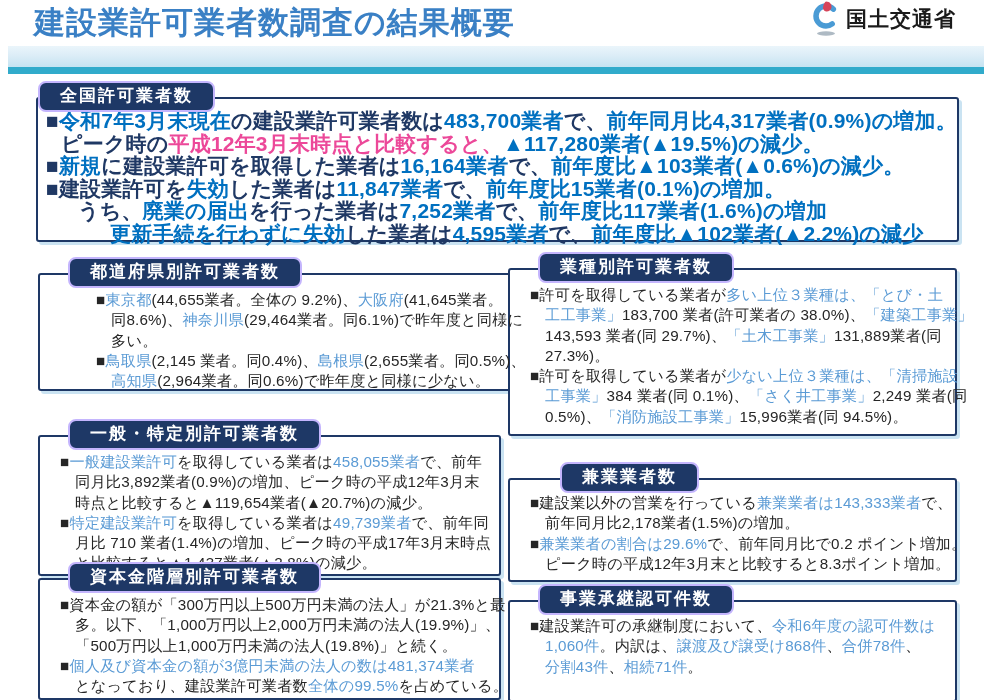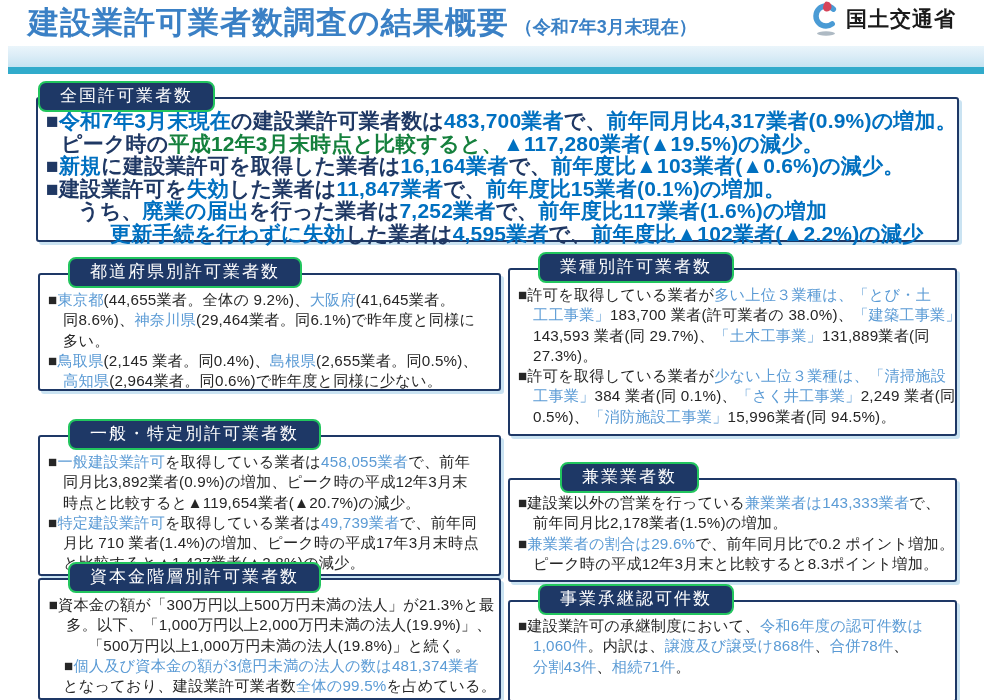--- a/index.html
+++ b/index.html
@@ -2,58 +2,58 @@
 <html lang="ja"><head>
 <meta charset="utf-8">
 <style>
   html,body{margin:0;padding:0;}
   body{
     width:990px;height:700px;position:relative;background:#ffffff;
     font-family:"Liberation Sans","DejaVu Sans",sans-serif;
     overflow:hidden;
   }
   
-  .hdr{position:absolute;left:28px;top:2px;display:flex;align-items:baseline;}
+  .hdr{position:absolute;left:28px;top:2px;display:flex;align-items:baseline;flex-direction:column;}
   .hdr-title{font-size:31px;font-weight:700;color:#3a80c5;letter-spacing:1px;white-space:nowrap;}
   .hdr-sub{font-size:18px;font-weight:700;color:#3a80c5;margin-left:6px;white-space:nowrap;}
   .gov{position:absolute;left:810px;top:0px;display:flex;align-items:center;text-align:right;}
   .gov-logo{width:32px;height:38px;display:block;}
   .gov-name{font-size:21px;font-weight:700;color:#1a1a1a;margin-left:4px;white-space:nowrap;letter-spacing:1px;}
   .band{
     position:absolute;left:8px;top:46px;width:976px;height:21px;
     background:linear-gradient(180deg,#eaf5fb 0%,#dcedf7 45%,#c5e3f1 100%);
     border-bottom:7px solid #31abcb;
   }
   
   .box{
     position:absolute;border:2px solid #1e3866;border-radius:3px;background:#ffffff;
     box-shadow:3px 3px 0 rgba(167,209,234,.6);
   }
   .tab{
     position:absolute;top:-18px;left:0px;background:#1e3866;color:#ffffff;
-    border:2px solid #22c55e;border-radius:8px;padding:1px 20px 3px 20px;
-    font-size:17px;font-weight:400;letter-spacing:2px;white-space:nowrap;z-index:3;
+    border:2px solid #c4b5fd;border-radius:8px;padding:1px 20px 3px 20px;
+    font-size:17px;font-weight:700;letter-spacing:2px;white-space:nowrap;z-index:3;
   }
   .tab.ind{left:28px;}
   .content{position:relative;z-index:1;}
   .tl{margin:0;white-space:nowrap;}
   
   .nat .content{padding:11px 6px 0 8px;}
   .nat .tl{font-size:21px;line-height:22.5px;letter-spacing:.2px;}
   
-  .sm .content{padding:15px 4px 0 8px;}
+  .sm .content{padding:15px 4px 0 8px;margin-left:12px;}
   .sm .tl{font-size:15.2px;line-height:20.3px;letter-spacing:.2px;}
   
   .ind0{padding-left:0;}
   .ind1{padding-left:15px;}
   .ind2{padding-left:32px;}
   .ind3{padding-left:64px;}
   
   .seg-n {color:#1f3864;font-weight:600;}
-  .seg-nb{color:#15803d;font-weight:700;}
+  .seg-nb{color:#ec4899;font-weight:700;}
   .seg-b {color:#0070c0;font-weight:700;}
   .seg-k {color:#262626;font-weight:400;}
   .seg-l {color:#5b9bd5;font-weight:400;}
 </style>
 </head>
 <body>
 
 <div class="hdr">
   <span class="hdr-title">建設業許可業者数調査の結果概要</span>
   <span class="hdr-sub">（令和7年3月末現在）</span>
@@ -75,21 +75,21 @@
   <div class="content">
       <p class="tl ind0"><span class="seg-n">■</span><span class="seg-b">令和7年3月末現在</span><span class="seg-n">の建設業許可業者数は</span><span class="seg-b">483,700業者</span><span class="seg-n">で、</span><span class="seg-b">前年同月比4,317業者(0.9%)の増加。</span></p>
       <p class="tl ind1"><span class="seg-n">ピーク時の</span><span class="seg-nb">平成12年3月末時点と比較すると、</span><span class="seg-b">▲117,280業者(▲19.5%)の減少。</span></p>
       <p class="tl ind0"><span class="seg-n">■</span><span class="seg-b">新規</span><span class="seg-n">に建設業許可を取得した業者は</span><span class="seg-b">16,164業者</span><span class="seg-n">で、</span><span class="seg-b">前年度比▲103業者(▲0.6%)の減少。</span></p>
       <p class="tl ind0"><span class="seg-n">■建設業許可を</span><span class="seg-b">失効</span><span class="seg-n">した業者は</span><span class="seg-b">11,847業者</span><span class="seg-n">で、</span><span class="seg-b">前年度比15業者(0.1%)の増加。</span></p>
       <p class="tl ind2"><span class="seg-n">うち、</span><span class="seg-b">廃業の届出</span><span class="seg-n">を行った業者は</span><span class="seg-b">7,252業者</span><span class="seg-n">で、</span><span class="seg-b">前年度比117業者(1.6%)の増加</span></p>
       <p class="tl ind3"><span class="seg-b">更新手続を行わずに失効</span><span class="seg-n">した業者は</span><span class="seg-b">4,595業者</span><span class="seg-n">で、</span><span class="seg-b">前年度比▲102業者(▲2.2%)の減少</span></p>
     </div>
 </div>
 
-<div class="box sm" style="left:38px;top:273px;width:459px;height:114px;">
+<div class="box sm" style="left:38px;top:273px;width:459px;height:114px;padding-left:36px;">
   <div class="tab ind">都道府県別許可業者数</div>
   <div class="content">
       <p class="tl ind0"><span class="seg-k">■</span><span class="seg-l">東京都</span><span class="seg-k">(44,655業者。全体の 9.2%)、</span><span class="seg-l">大阪府</span><span class="seg-k">(41,645業者。</span></p>
       <p class="tl ind1"><span class="seg-k">同8.6%)、</span><span class="seg-l">神奈川県</span><span class="seg-k">(29,464業者。同6.1%)で昨年度と同様に</span></p>
       <p class="tl ind1"><span class="seg-k">多い。</span></p>
       <p class="tl ind0"><span class="seg-k">■</span><span class="seg-l">鳥取県</span><span class="seg-k">(2,145 業者。同0.4%)、</span><span class="seg-l">島根県</span><span class="seg-k">(2,655業者。同0.5%)、</span></p>
       <p class="tl ind1"><span class="seg-l">高知県</span><span class="seg-k">(2,964業者。同0.6%)で昨年度と同様に少ない。</span></p>
     </div>
 </div>
 
@@ -98,21 +98,21 @@
   <div class="content">
       <p class="tl ind0"><span class="seg-k">■</span><span class="seg-l">一般建設業許可</span><span class="seg-k">を取得している業者は</span><span class="seg-l">458,055業者</span><span class="seg-k">で、前年</span></p>
       <p class="tl ind1"><span class="seg-k">同月比3,892業者(0.9%)の増加、ピーク時の平成12年3月末</span></p>
       <p class="tl ind1"><span class="seg-k">時点と比較すると▲119,654業者(▲20.7%)の減少。</span></p>
       <p class="tl ind0"><span class="seg-k">■</span><span class="seg-l">特定建設業許可</span><span class="seg-k">を取得している業者は</span><span class="seg-l">49,739業者</span><span class="seg-k">で、前年同</span></p>
       <p class="tl ind1"><span class="seg-k">月比 710 業者(1.4%)の増加、ピーク時の平成17年3月末時点</span></p>
       <p class="tl ind1"><span class="seg-k">と比較すると▲1,437業者(▲2.8%)の減少。</span></p>
     </div>
 </div>
 
-<div class="box sm" style="left:38px;top:578px;width:459px;height:118px;text-align:center;">
+<div class="box sm" style="left:38px;top:578px;width:459px;height:118px;">
   <div class="tab ind">資本金階層別許可業者数</div>
   <div class="content">
       <p class="tl ind0"><span class="seg-k">■資本金の額が「300万円以上500万円未満の法人」が21.3%と最</span></p>
       <p class="tl ind1"><span class="seg-k">多。以下、「1,000万円以上2,000万円未満の法人(19.9%)」、</span></p>
       <p class="tl ind1"><span class="seg-k">「500万円以上1,000万円未満の法人(19.8%)」と続く。</span></p>
       <p class="tl ind0"><span class="seg-k">■</span><span class="seg-l">個人及び資本金の額が3億円未満の法人の数は481,374業者</span></p>
       <p class="tl ind1"><span class="seg-k">となっており、建設業許可業者数</span><span class="seg-l">全体の99.5%</span><span class="seg-k">を占めている。</span></p>
     </div>
 </div>
 

